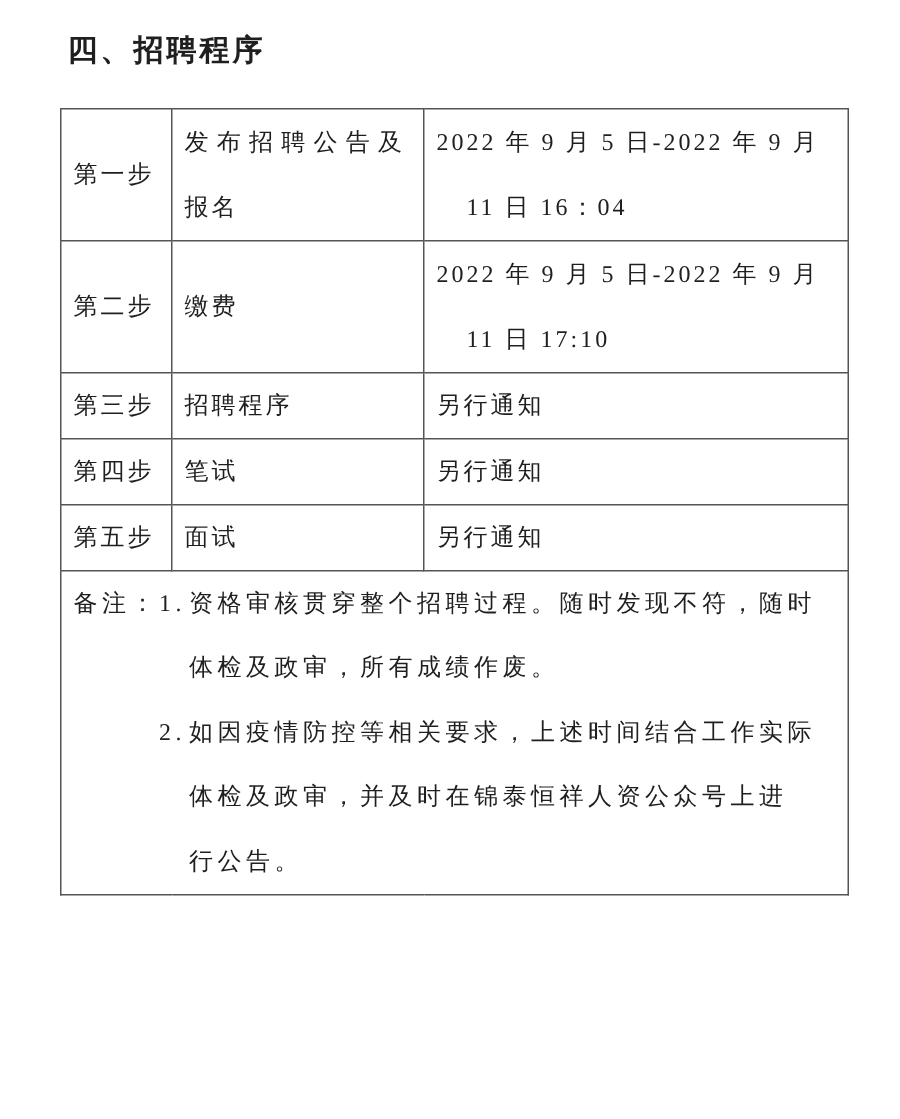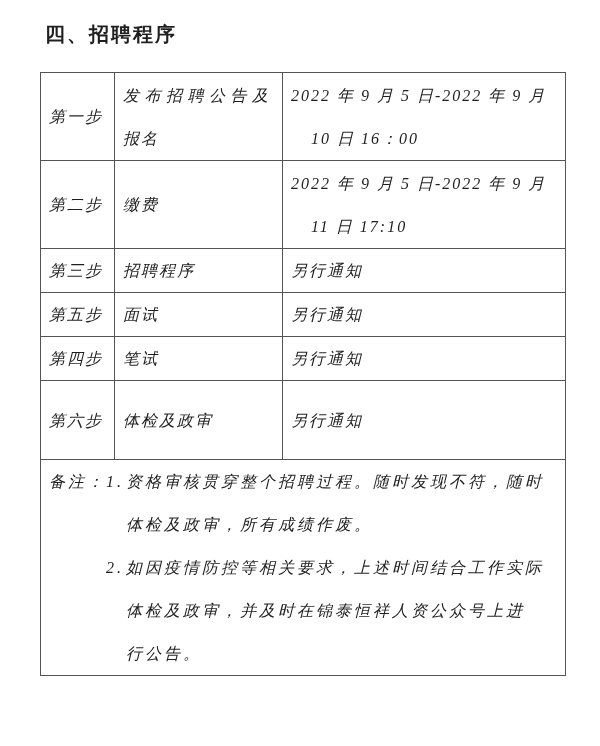--- a/index.html
+++ b/index.html
@@ -34,21 +34,20 @@
     margin: 25px 0 0 40px;
   }
   table.schedule td {
     border: 1.5px solid #545454;
     vertical-align: middle;
     padding: 0 8px;
     font-size: 16px;
     letter-spacing: 2px;
     line-height: 43px;
     overflow: hidden;
-    font-style: italic;
   }
   tr.row-tall  { height: 88px; }
   tr.row-short { height: 42px; }
   tr.row-mid   { height: 43px; }
   tr.row-six   { height: 79px; }
   tr.row-notes { height: 216px; }
   td.cell-line2 div { line-height: 43px; }
   .spread-line {
     letter-spacing: 5.5px;
     white-space: nowrap;
@@ -96,56 +95,51 @@
     <tbody>
 
       <tr class="row-tall">
         <td>第一步</td>
         <td class="cell-line2">
           <div class="spread-line">发布招聘公告及</div>
           <div>报名</div>
         </td>
         <td class="cell-line2">
           <div class="time-line">2022 年 9 月 5 日-2022 年 9 月</div>
-          <div class="time-line time-line2">10 日 16：00</div>
+          <div class="time-line time-line2">11 日 16：04</div>
         </td>
       </tr>
 
       <tr class="row-tall">
         <td>第二步</td>
         <td>缴费</td>
         <td class="cell-line2">
           <div class="time-line">2022 年 9 月 5 日-2022 年 9 月</div>
           <div class="time-line time-line2">11 日 17:10</div>
         </td>
       </tr>
 
       <tr class="row-short">
         <td>第三步</td>
         <td>招聘程序</td>
         <td>另行通知</td>
       </tr>
 
       <tr class="row-mid">
+        <td>第四步</td>
+        <td>笔试</td>
+        <td>另行通知</td>
+      </tr>
+
+      <tr class="row-mid">
         <td>第五步</td>
         <td>面试</td>
         <td>另行通知</td>
       </tr>
 
-      <tr class="row-mid">
-        <td>第四步</td>
-        <td>笔试</td>
-        <td>另行通知</td>
-      </tr>
-
-      <tr class="row-six">
-        <td>第六步</td>
-        <td>体检及政审</td>
-        <td>另行通知</td>
-      </tr>
 
 
       <tr class="row-notes">
         <td class="notes-cell" colspan="3">
           <div class="note-block">
             <span class="notes-label">备注：</span>
             <span class="note-num">1.</span>
             <span class="note-text">资格审核贯穿整个招聘过程。随时发现不符，随时
 体检及政审，所有成绩作废。</span>
           </div>

